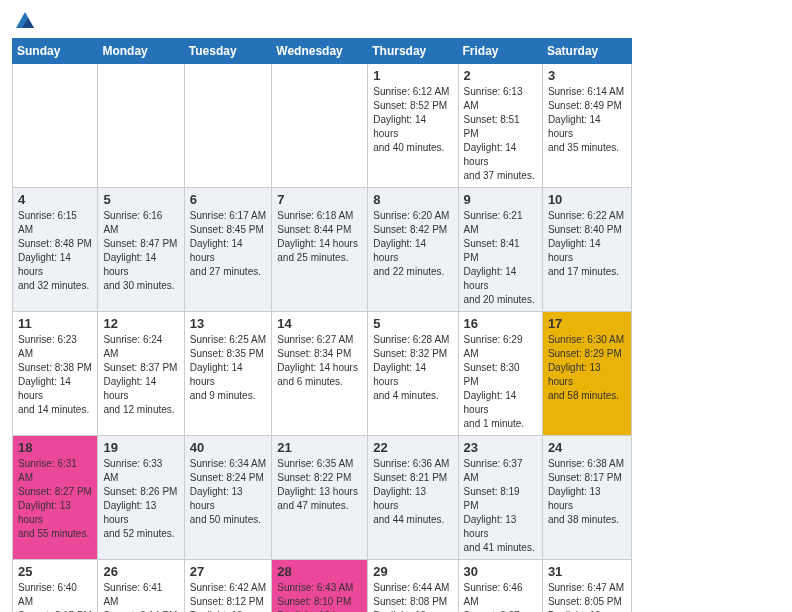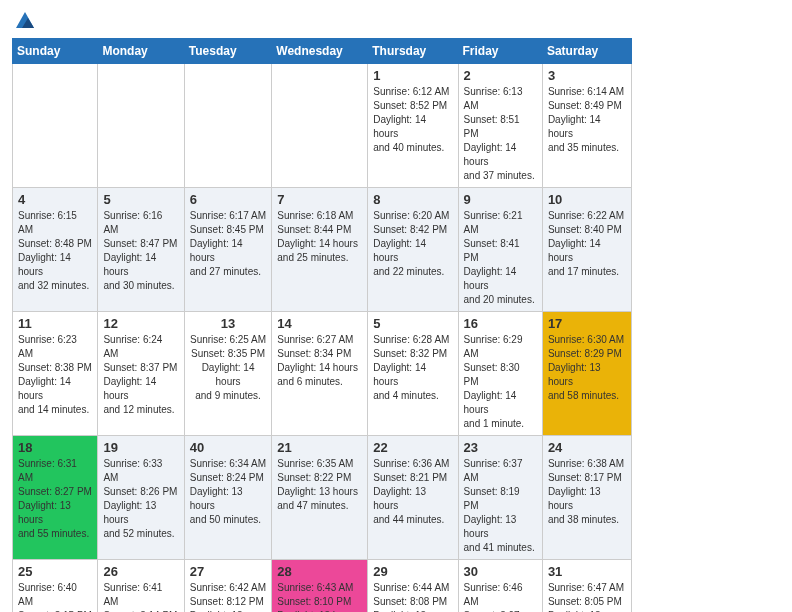--- a/index.html
+++ b/index.html
@@ -224,21 +224,21 @@
 Daylight: 14 hours
 and 14 minutes.</div>
           </td>
           <td style="background-color: rgb(255, 255, 255);">
             <span class="day-number">12</span>
             <div class="day-info" style="white-space: pre-line;">Sunrise: 6:24 AM
 Sunset: 8:37 PM
 Daylight: 14 hours
 and 12 minutes.</div>
           </td>
-          <td style="background-color: rgb(255, 255, 255); text-align: center;">
+          <td style="background-color: rgb(255, 255, 255);">
             <span class="day-number">13</span>
             <div class="day-info" style="white-space: pre-line;">Sunrise: 6:25 AM
 Sunset: 8:35 PM
 Daylight: 14 hours
 and 9 minutes.</div>
           </td>
           <td style="background-color: rgb(255, 255, 255);">
             <span class="day-number">14</span>
             <div class="day-info" style="white-space: pre-line;">Sunrise: 6:27 AM
 Sunset: 8:34 PM
@@ -261,21 +261,21 @@
           </td>
           <td style="background-color: #eab308;">
             <span class="day-number">17</span>
             <div class="day-info" style="white-space: pre-line;">Sunrise: 6:30 AM
 Sunset: 8:29 PM
 Daylight: 13 hours
 and 58 minutes.</div>
           </td>
         </tr>
         <tr>
-          <td style="background-color: #22c55e;">
+          <td style="background-color: #ec4899;">
             <span class="day-number">18</span>
             <div class="day-info" style="white-space: pre-line;">Sunrise: 6:31 AM
 Sunset: 8:27 PM
 Daylight: 13 hours
 and 55 minutes.</div>
           </td>
           <td style="background-color: rgb(238, 242, 247);">
             <span class="day-number">19</span>
             <div class="day-info" style="white-space: pre-line;">Sunrise: 6:33 AM
 Sunset: 8:26 PM

